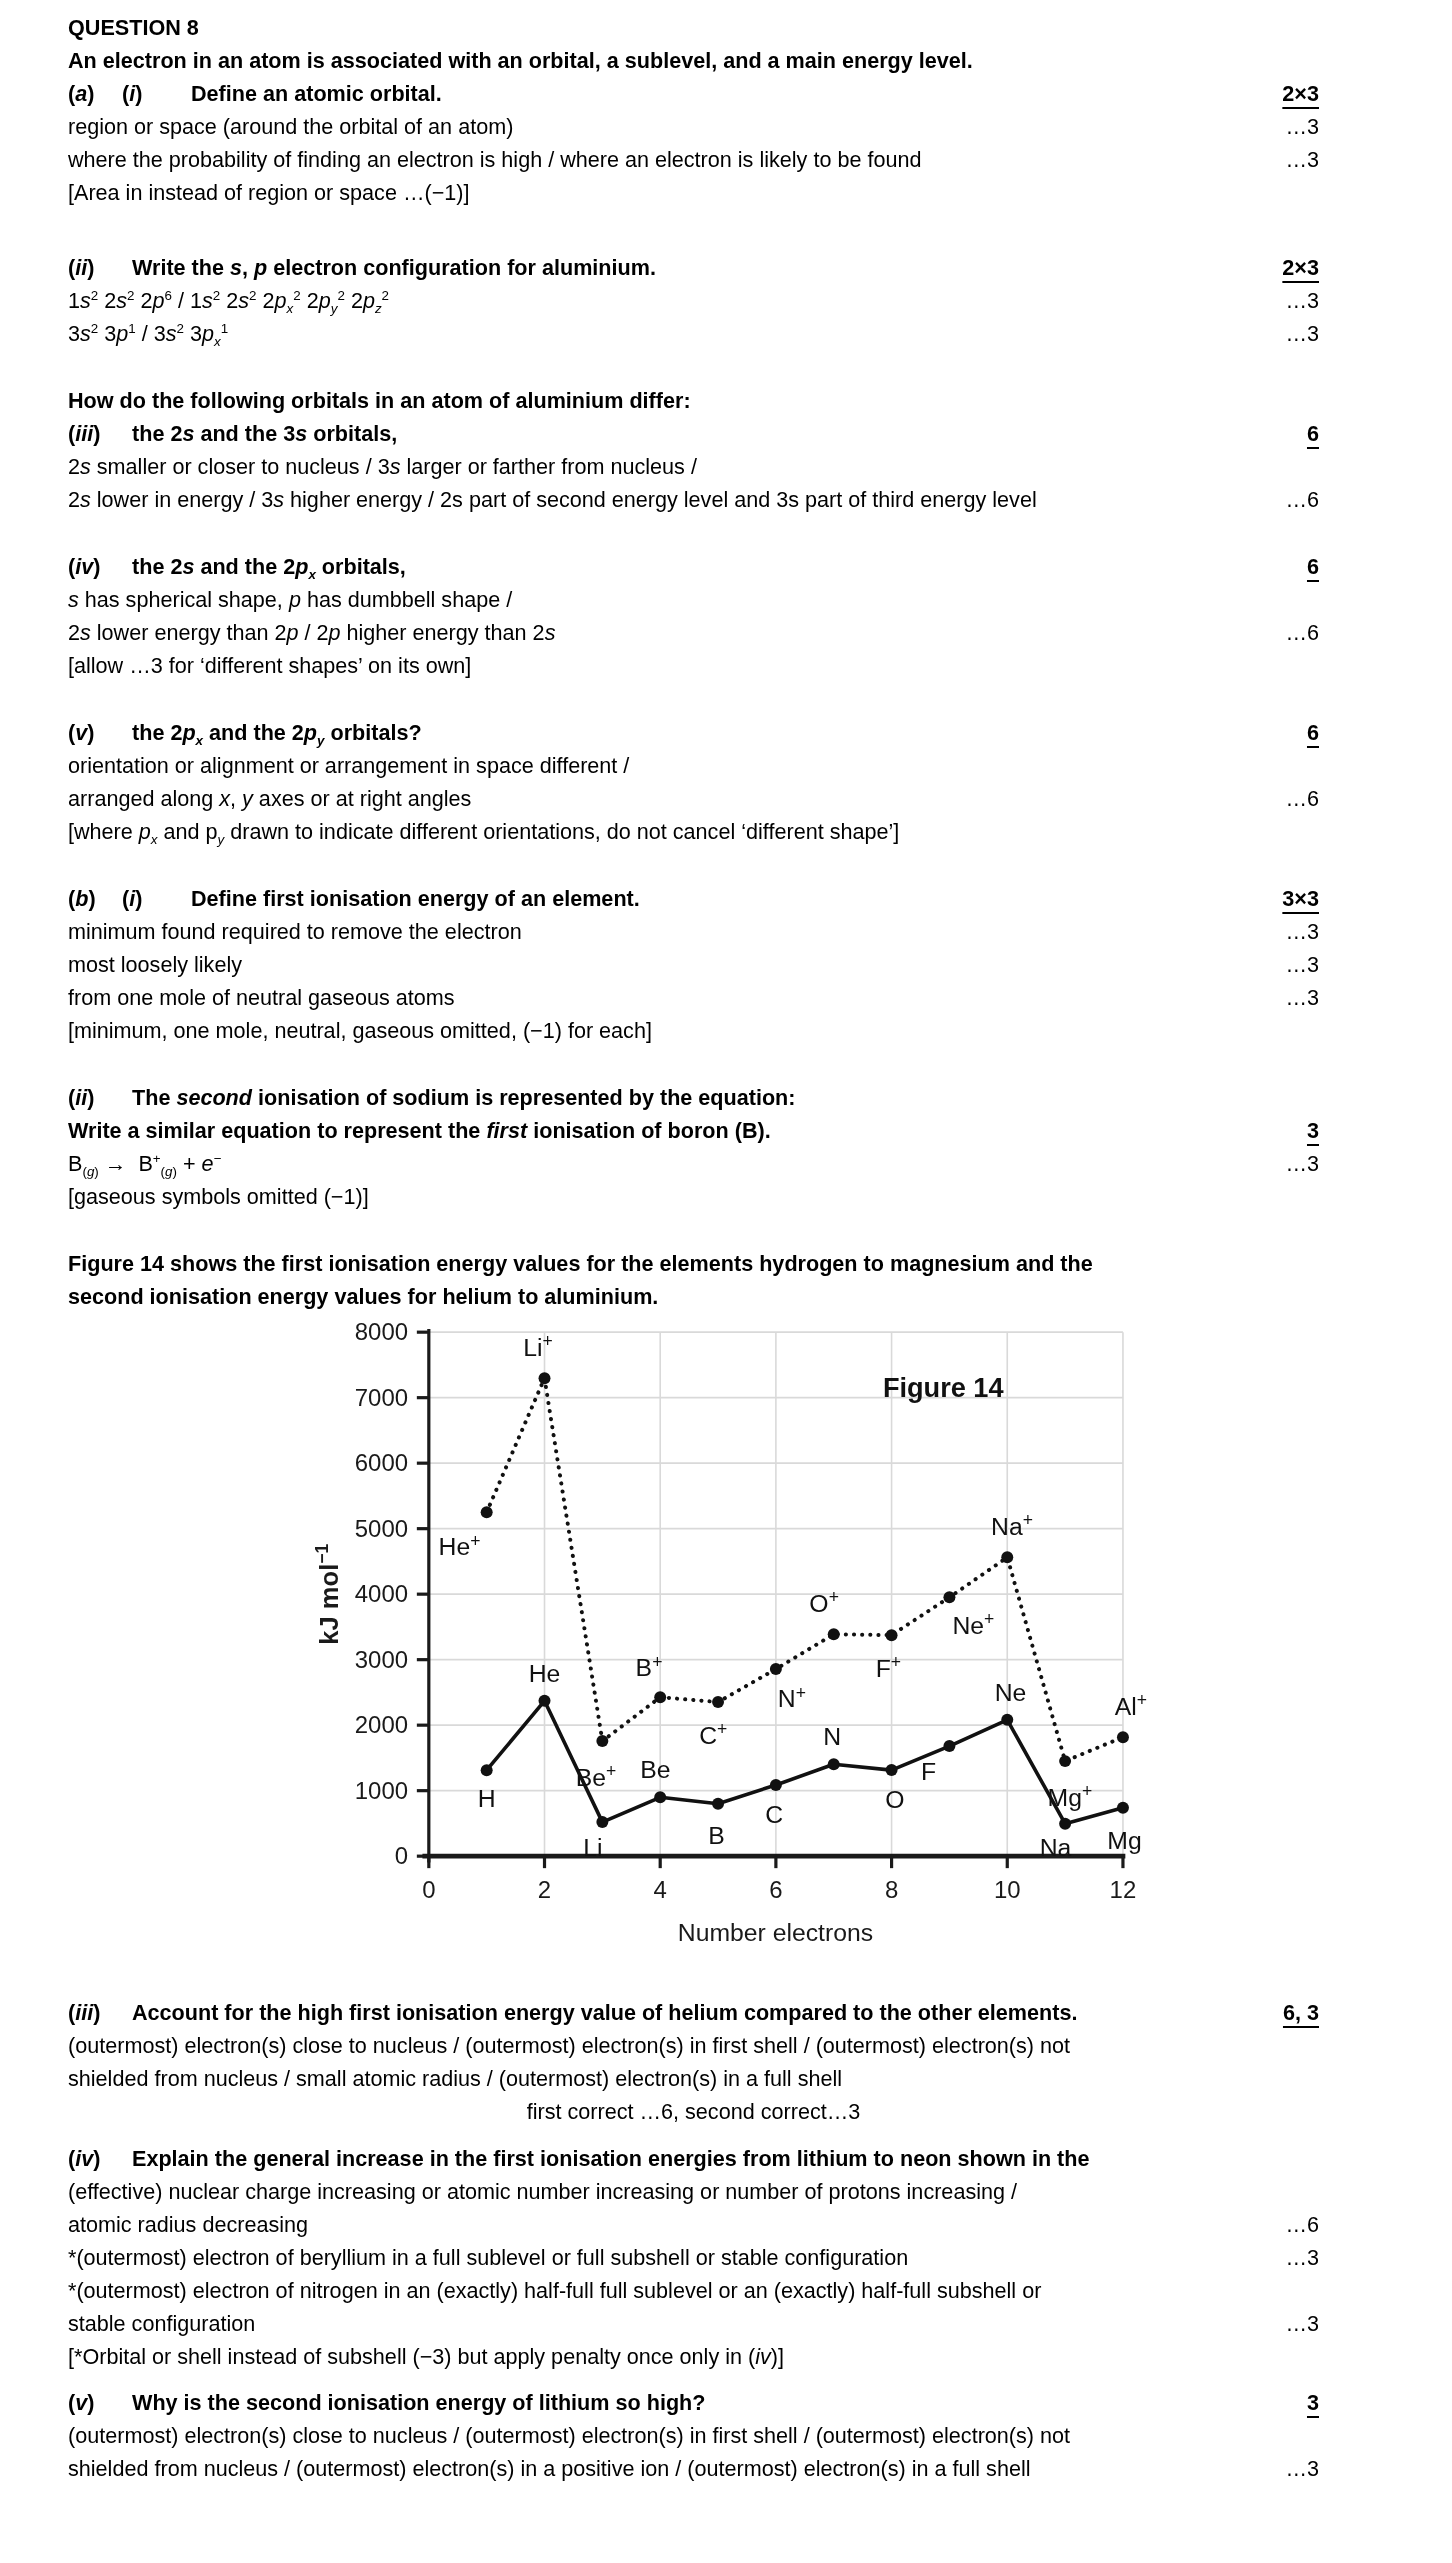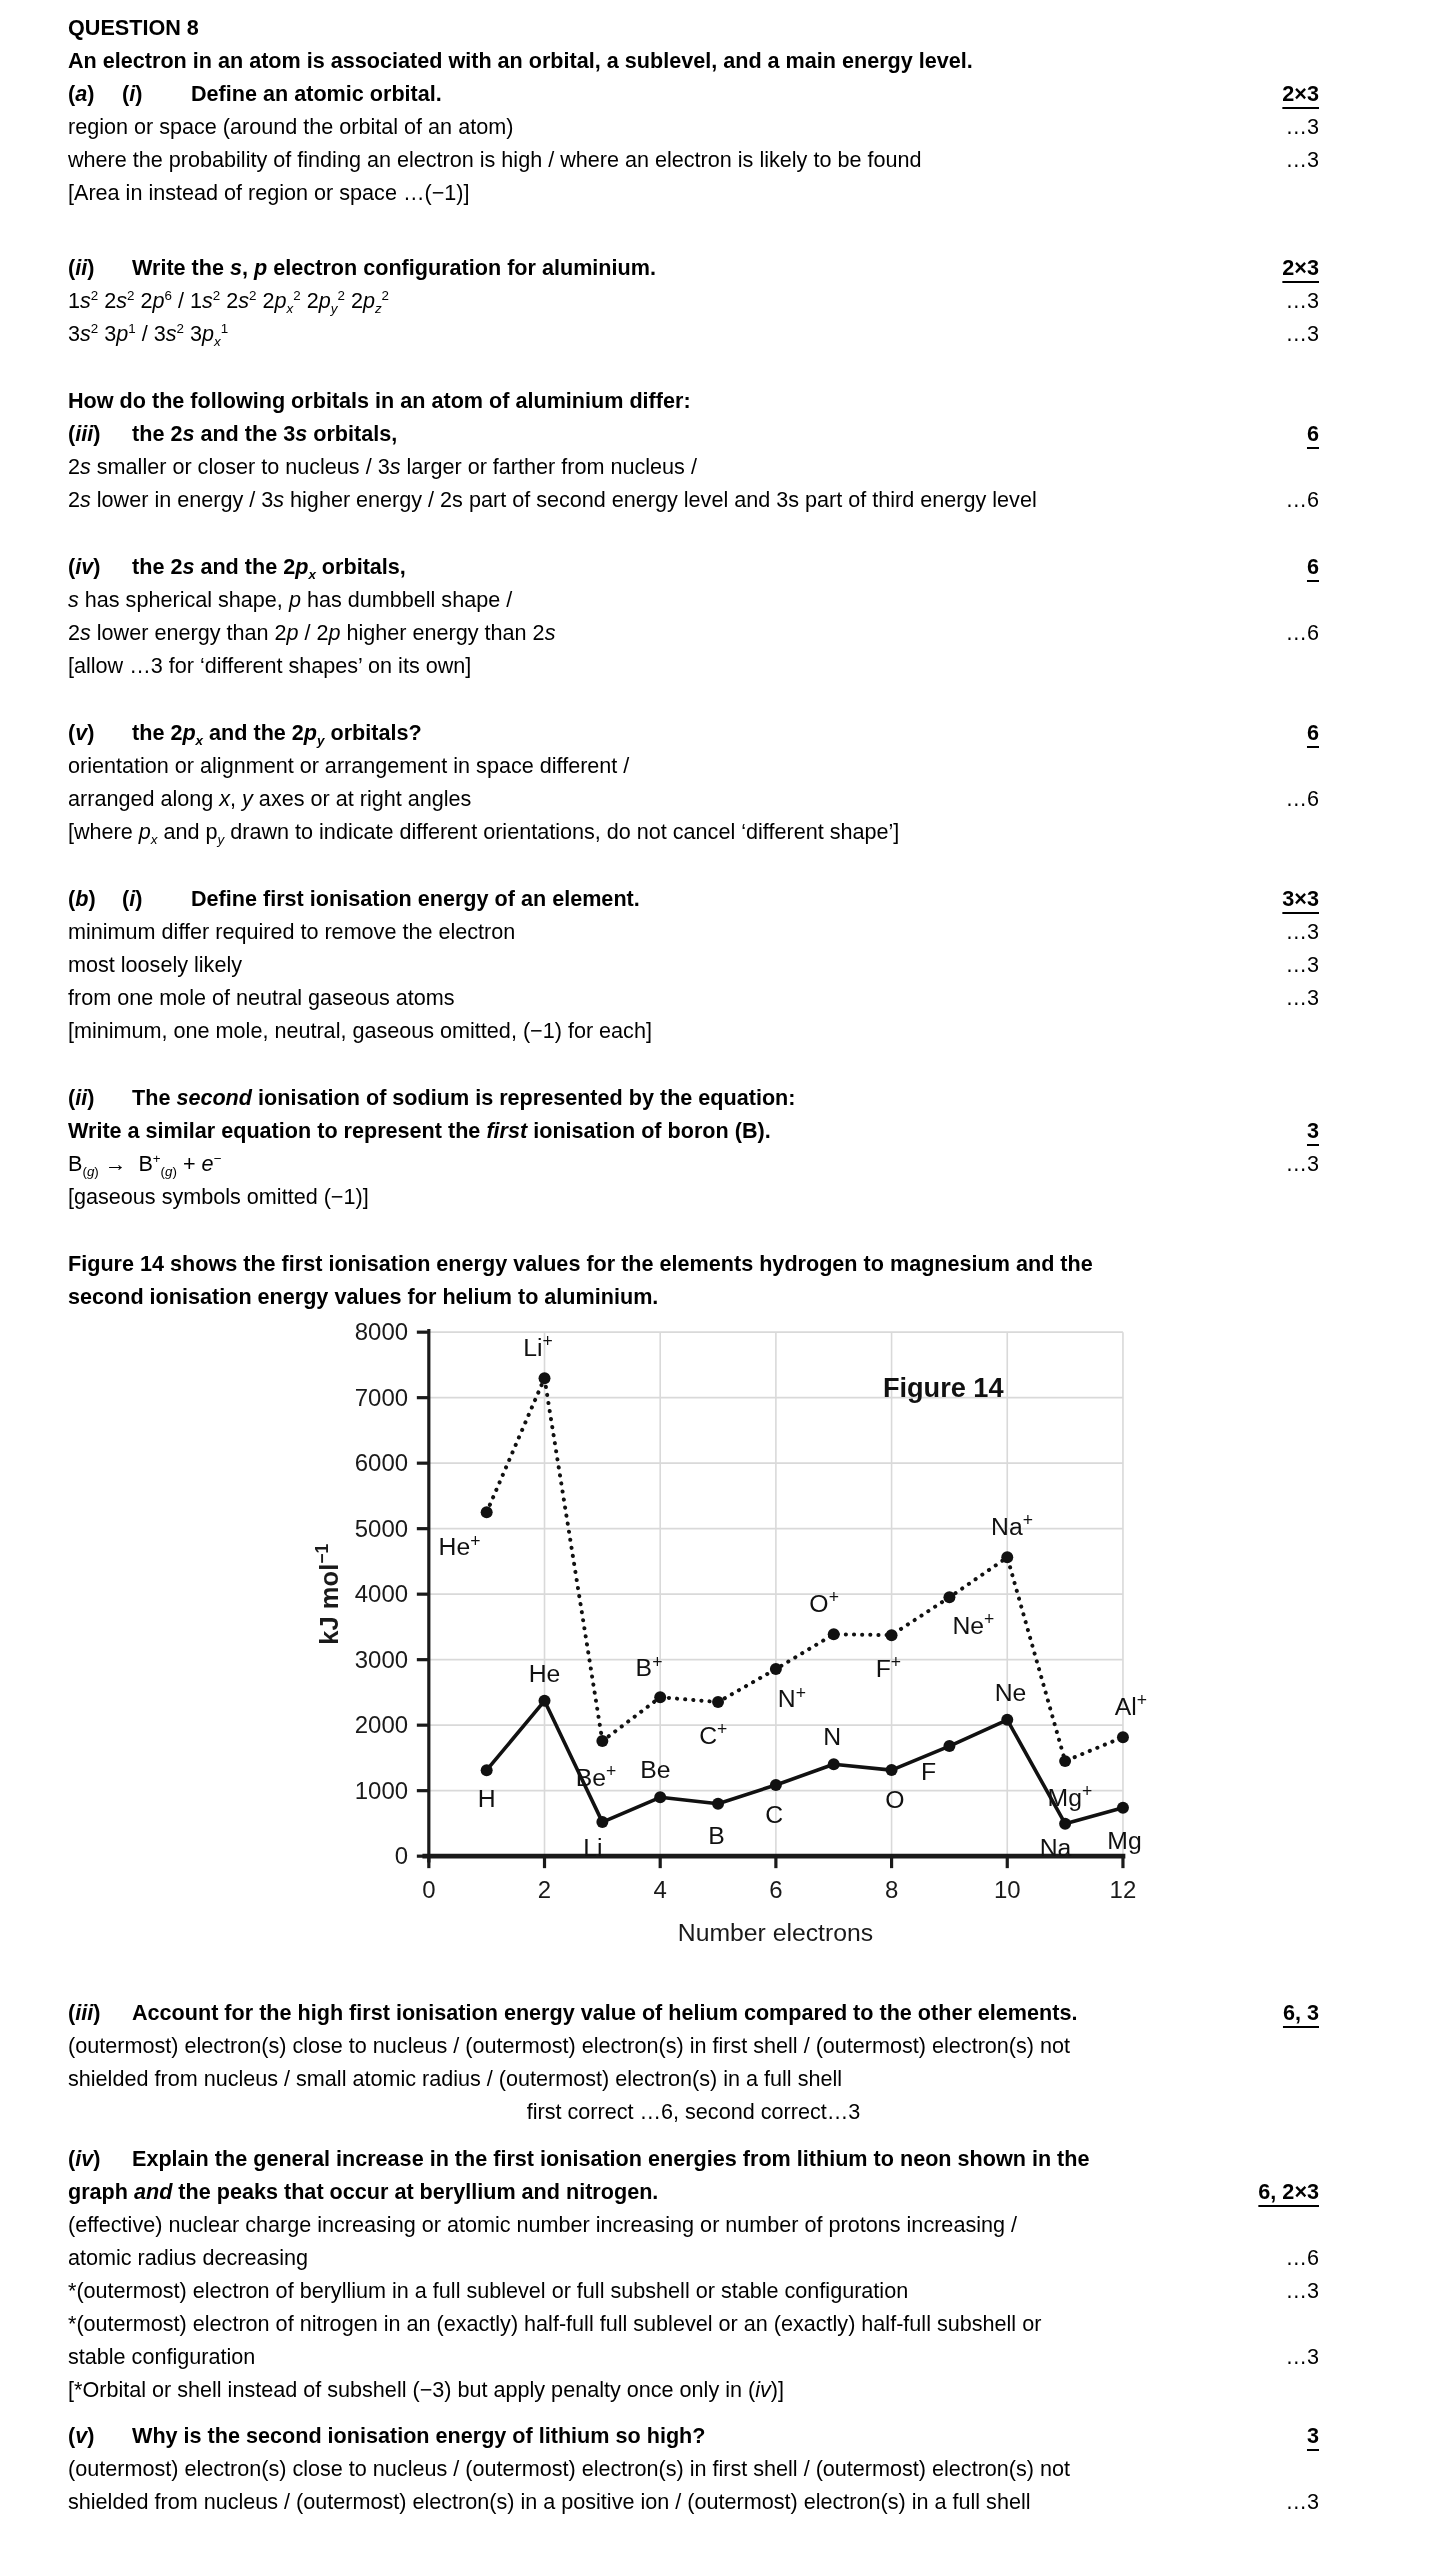--- a/index.html
+++ b/index.html
@@ -108,21 +108,21 @@
     </div>
     <div class="row">
       <span class="txt">[where <i>p</i><sub><i>x</i></sub> and p<sub><i>y</i></sub> drawn to indicate different orientations, do not cancel ‘different shape’]</span>
     </div>
     <div style="height: 34px;"></div>
     <div class="row b">
       <span class="txt"><span class="mk1">(<i>b</i>)</span><span class="mk2">(<i>i</i>)</span>Define first ionisation energy of an element.</span>
       <span class="mks u">3×3</span>
     </div>
     <div class="row">
-      <span class="txt">minimum differ required to remove the electron</span>
+      <span class="txt">minimum found required to remove the electron</span>
       <span class="mks">…3</span>
     </div>
     <div class="row">
       <span class="txt">most loosely likely</span>
       <span class="mks">…3</span>
     </div>
     <div class="row">
       <span class="txt">from one mole of neutral gaseous atoms</span>
       <span class="mks">…3</span>
     </div>
@@ -263,24 +263,20 @@
       <span class="txt">(outermost) electron(s) close to nucleus / (outermost) electron(s) in first shell / (outermost) electron(s) not</span>
     </div>
     <div class="row">
       <span class="txt">shielded from nucleus / small atomic radius / (outermost) electron(s) in a full shell</span>
     </div>
     <div class="row rt"><span class="txt">first correct …6, second correct…3</span></div>
     <div style="height: 13.6px;"></div>
     <div class="row b">
       <span class="txt"><span class="mk">(<i>iv</i>)</span>Explain the general increase in the first ionisation energies from lithium to neon shown in the</span>
     </div>
-    <div class="row b">
-      <span class="txt">graph <i>and</i> the peaks that occur at beryllium and nitrogen.</span>
-      <span class="mks u">6, 2×3</span>
-    </div>
     <div class="row">
       <span class="txt">(effective) nuclear charge increasing or atomic number increasing or number of protons increasing /</span>
     </div>
     <div class="row">
       <span class="txt">atomic radius decreasing</span>
       <span class="mks">…6</span>
     </div>
     <div class="row">
       <span class="txt">*(outermost) electron of beryllium in a full sublevel or full subshell or stable configuration</span>
       <span class="mks">…3</span>

